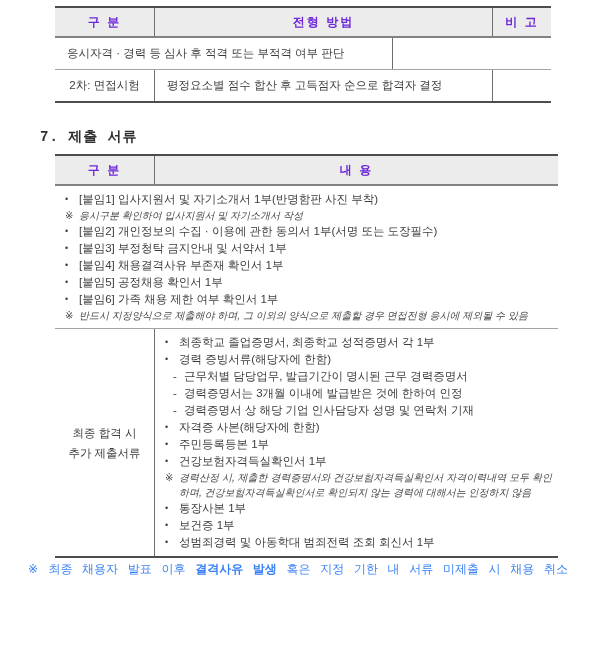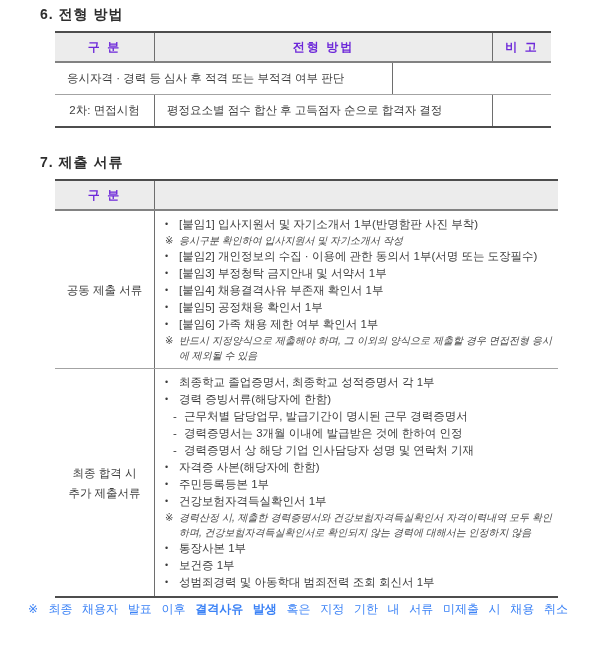--- a/index.html
+++ b/index.html
@@ -6,21 +6,21 @@
   body{
     width:600px;height:660px;background:#ffffff;overflow:hidden;
     font-family:"Liberation Sans","DejaVu Sans",sans-serif;
     color:#3c3c3c;
   }
   .page{padding-top:6px;}
   .sec-title{
     font-size:14px;font-weight:700;letter-spacing:1px;
     margin:0 0 8px 40px;line-height:17px;color:#2e2e2e;
   }
-  .sec-title.t7{margin-top:26px;}
+  .sec-title.t7{margin-top:26px;font-family:Liberation Mono, monospace;}
 
   
   .tbl{border-top:2px solid #4d4d4d;border-bottom:2px solid #4d4d4d;}
   .t1{margin-left:55px;width:496px;}
   .t1-header{display:flex;background:#ececec;border-bottom:2px solid #828282;height:28px;}
   .t1-row{display:flex;height:31px;}
   .t1-row + .t1-row{border-top:1px solid #a3a3a3;}
   .c1{width:100px;border-right:1px solid #6e6e6e;box-sizing:border-box;}
   .t1 .c2{width:338px;border-right:1px solid #6e6e6e;box-sizing:border-box;}
   .t1 .c3{flex:1;}
@@ -59,21 +59,20 @@
     text-align:justify;text-align-last:justify;color:#3b82f6;
   }
   .footer .b{font-weight:700;}
   .fmark{margin-right:4px;}
 </style>
 </head>
 <body>
 
 <div class="page">
 
-  <div class="sec-title">6. 전형 방법</div>
 
   <div class="tbl t1">
     <div class="t1-header">
       <div class="c1 hcell">구 분</div>
       <div class="c2 hcell">전형 방법</div>
       <div class="c3 hcell">비 고</div>
     </div>
     <div id="t1-body">
         <div class="t1-row">
           <div class="c2 method-cell">응시자격 · 경력 등 심사 후 적격 또는 부적격 여부 판단</div>
@@ -85,24 +84,24 @@
           <div class="c3 remark-cell"></div>
         </div>
       </div>
   </div>
 
   <div class="sec-title t7">7. 제출 서류</div>
 
   <div class="tbl t2">
     <div class="t2-header">
       <div class="c1 hcell">구  분</div>
+      <div class="c2h hcell">내  용</div>
     </div>
     <div id="t2-body">
         <div class="t2-row">
-          <div class="cat">공동 제출 서류</div>
           <div class="content">
             <div class="item bullet">
               <span class="marker">•</span>
               <span class="txt">[붙임1] 입사지원서 및 자기소개서 1부(반명함판 사진 부착)</span>
             </div>
             <div class="item note">
               <span class="marker">※</span>
               <span class="txt">응시구분 확인하여 입사지원서 및 자기소개서 작성</span>
             </div>
             <div class="item bullet">

